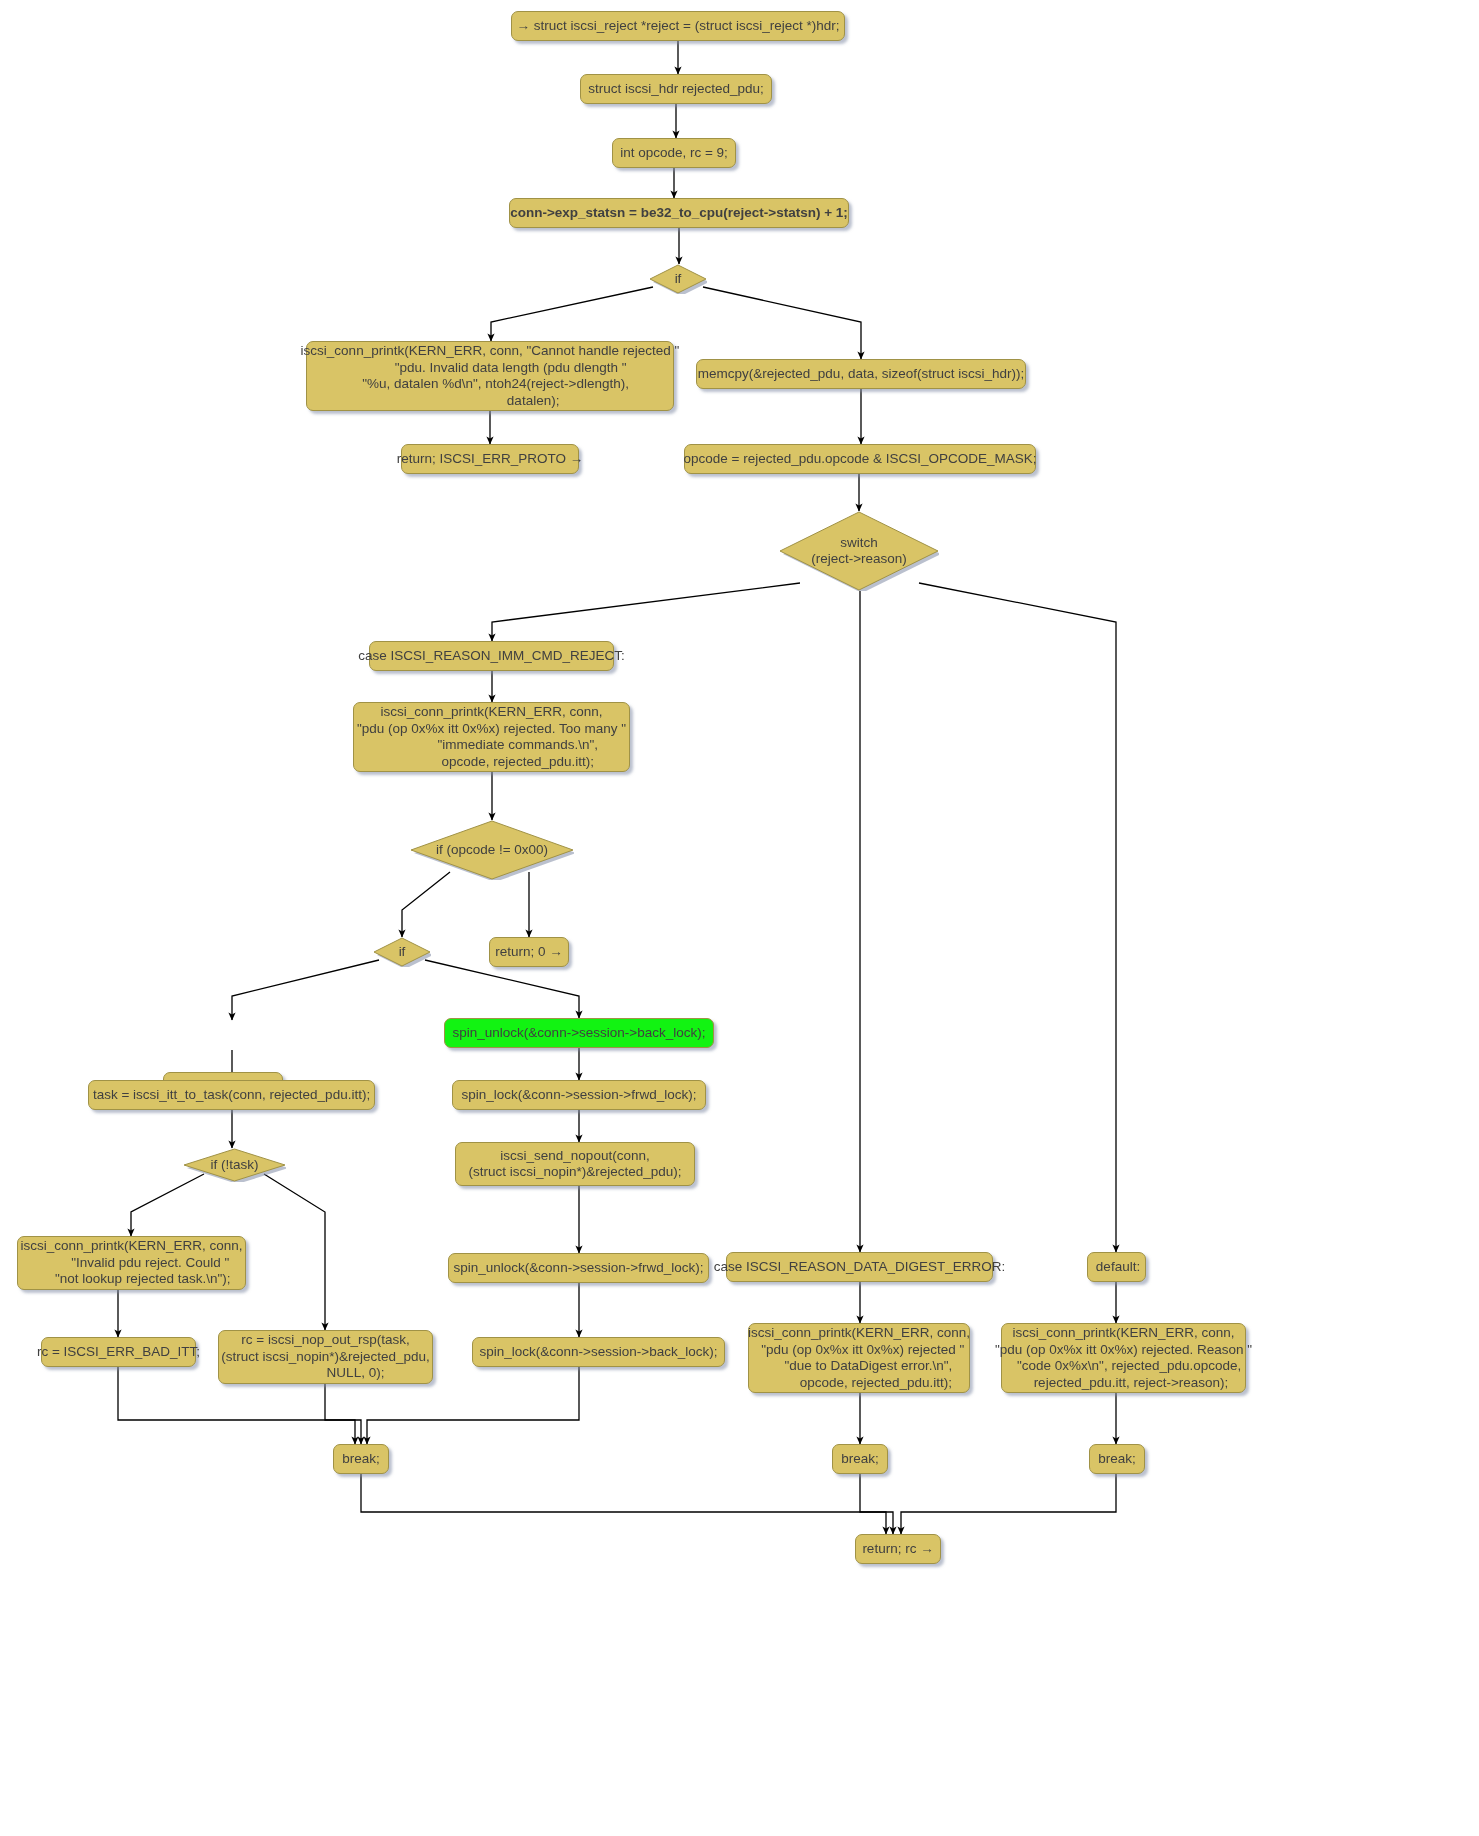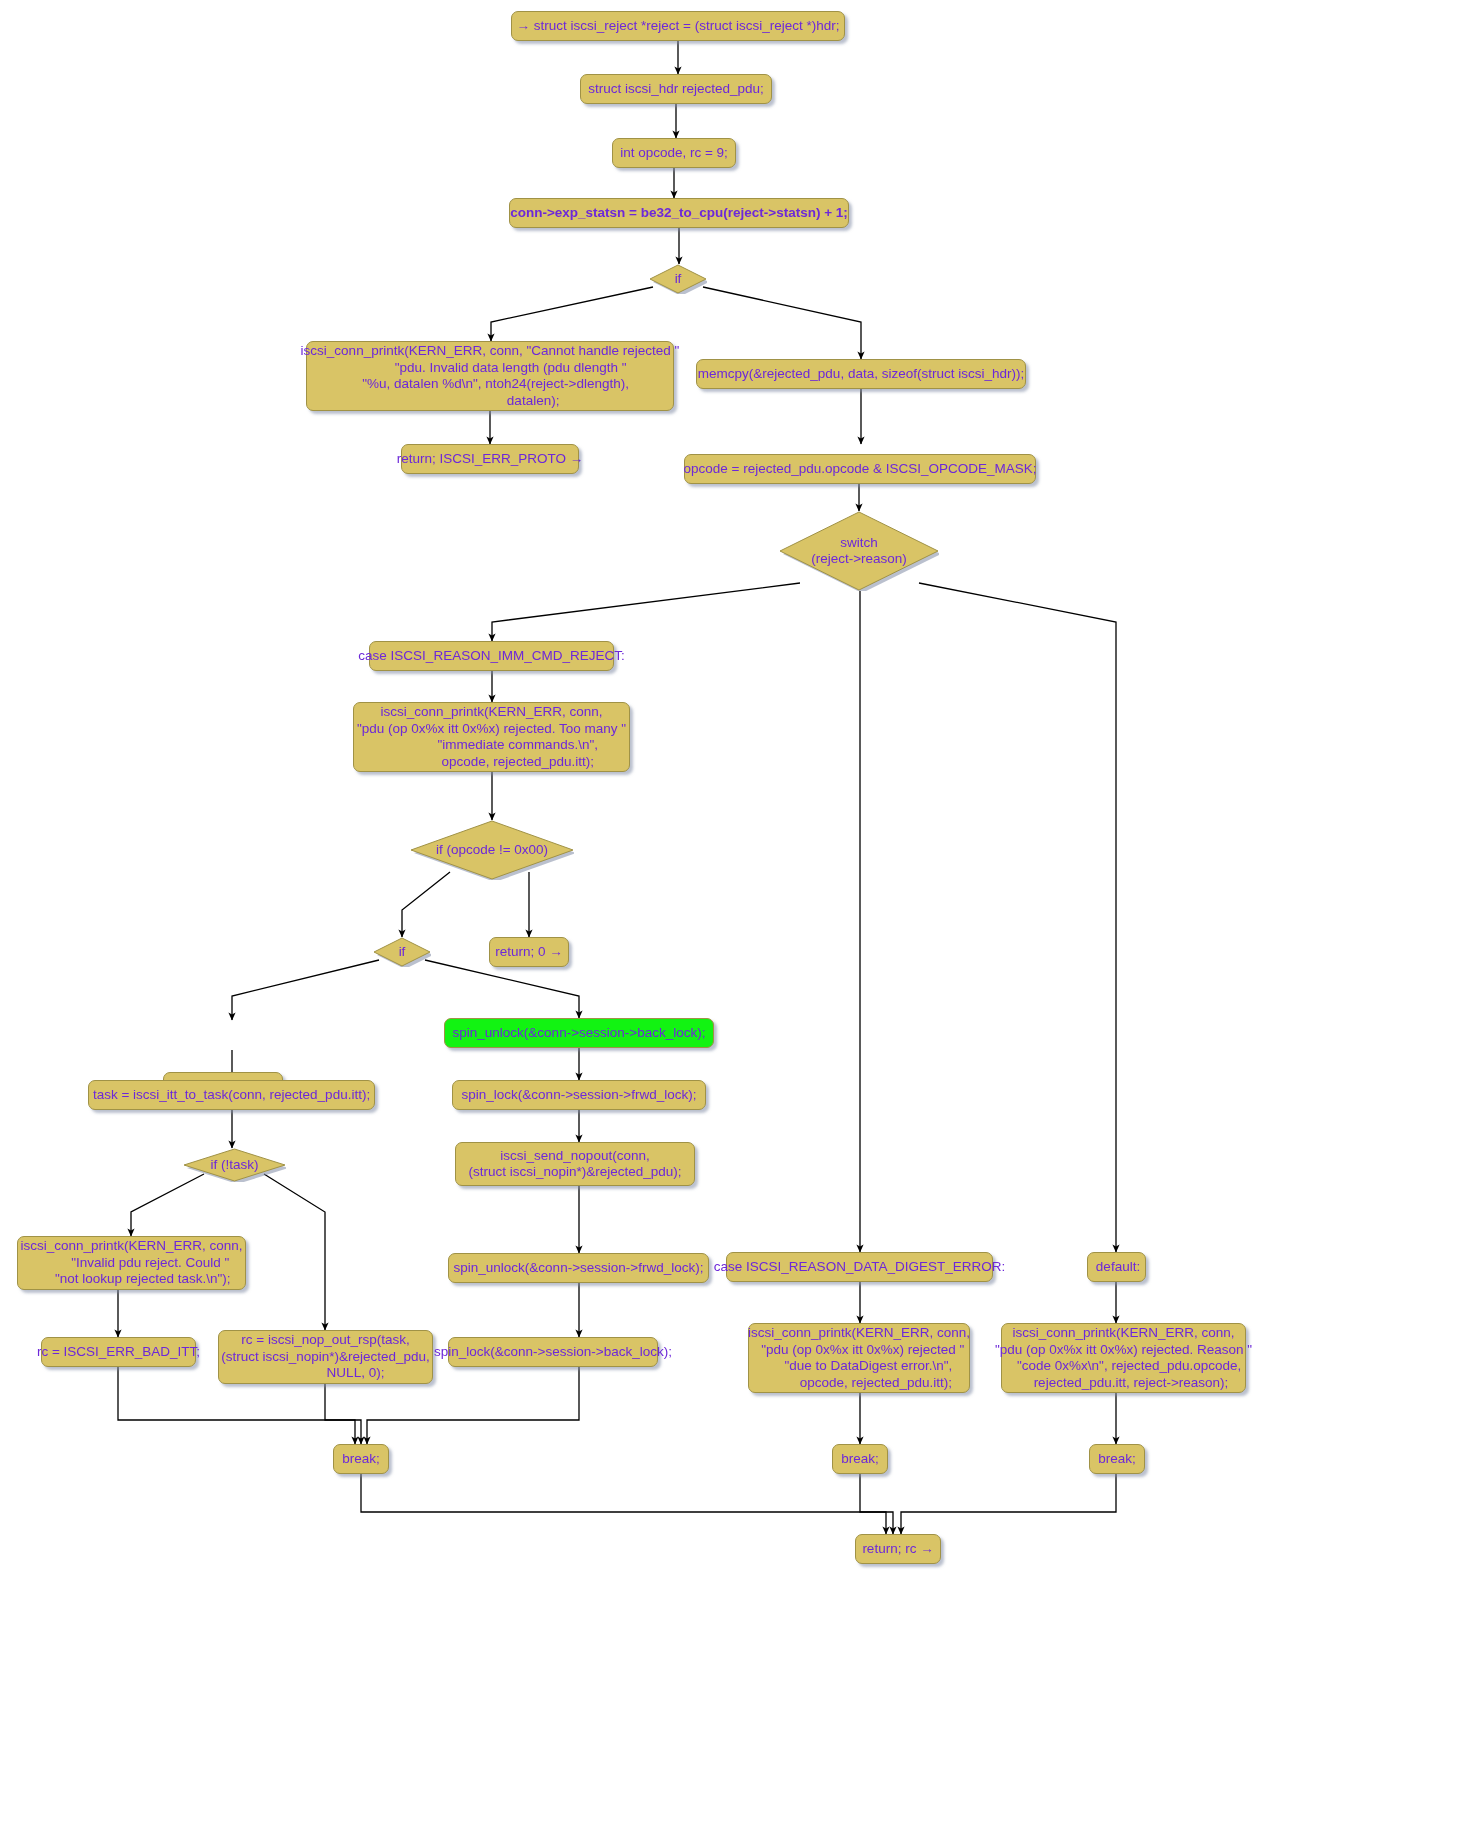--- a/index.html
+++ b/index.html
@@ -29,21 +29,21 @@
   }
   .node {
     position: absolute;
     box-sizing: border-box;
     display: flex;
     align-items: center;
     justify-content: center;
     text-align: center;
     font-size: 13.5px;
     line-height: 16.5px;
-    color: #6d28d9;
+    color: #404040;
     white-space: pre;
   }
   .node.rect {
     background: #D9C466;
     border: 1px solid #A09246;
     border-radius: 7px;
     box-shadow: 3px 3px 3px rgba(130,140,165,0.55);
     padding: 4px 9px;
   }
   .node.rect.green {
@@ -127,21 +127,21 @@
       <div class="node diamond" style="left: 649px; top: 264px; width: 58px; height: 30px;"><svg class="diamond-shape" viewBox="0 0 58 30" preserveAspectRatio="none">
           <polygon points="29,1 57,15 29,29 1,15" fill="rgba(130,140,165,0.55)" transform="translate(3,3)"></polygon>
           <polygon points="29,1 57,15 29,29 1,15" fill="#D9C466" stroke="#A09246" stroke-width="1"></polygon>
         </svg><span class="diamond-label">if</span></div>
       <div class="node rect" style="left: 306px; top: 341px; width: 368px; height: 70px;"><span>iscsi_conn_printk(KERN_ERR, conn, "Cannot handle rejected "
            "pdu. Invalid data length (pdu dlength "
    "%u, datalen %d\n", ntoh24(reject-&gt;dlength),
                        datalen);</span></div>
       <div class="node rect" style="left: 401px; top: 444px; width: 178px; height: 30px;"><span>return; ISCSI_ERR_PROTO →</span></div>
       <div class="node rect" style="left: 696px; top: 359px; width: 330px; height: 30px;"><span>memcpy(&amp;rejected_pdu, data, sizeof(struct iscsi_hdr));</span></div>
-      <div class="node rect" style="left: 684px; top: 444px; width: 352px; height: 30px; margin-top: 10px;"><span>opcode = rejected_pdu.opcode &amp; ISCSI_OPCODE_MASK;</span></div>
+      <div class="node rect" style="left: 684px; top: 444px; width: 352px; height: 30px;"><span>opcode = rejected_pdu.opcode &amp; ISCSI_OPCODE_MASK;</span></div>
       <div class="node diamond" style="left: 779px; top: 511px; width: 160px; height: 80px;"><svg class="diamond-shape" viewBox="0 0 160 80" preserveAspectRatio="none">
           <polygon points="80,1 159,40 80,79 1,40" fill="rgba(130,140,165,0.55)" transform="translate(3,3)"></polygon>
           <polygon points="80,1 159,40 80,79 1,40" fill="#D9C466" stroke="#A09246" stroke-width="1"></polygon>
         </svg><span class="diamond-label">switch
 (reject-&gt;reason)</span></div>
       <div class="node rect" style="left: 369px; top: 641px; width: 245px; height: 30px;"><span>case ISCSI_REASON_IMM_CMD_REJECT:</span></div>
       <div class="node rect" style="left: 353px; top: 702px; width: 277px; height: 70px;"><span>iscsi_conn_printk(KERN_ERR, conn,
 "pdu (op 0x%x itt 0x%x) rejected. Too many "
               "immediate commands.\n",
               opcode, rejected_pdu.itt);</span></div>
@@ -165,21 +165,21 @@
       "not lookup rejected task.\n");</span></div>
       <div class="node rect" style="left: 41px; top: 1337px; width: 155px; height: 30px;"><span>rc = ISCSI_ERR_BAD_ITT;</span></div>
       <div class="node rect" style="left: 218px; top: 1330px; width: 215px; height: 54px;"><span>rc = iscsi_nop_out_rsp(task,
 (struct iscsi_nopin*)&amp;rejected_pdu,
                 NULL, 0);</span></div>
       <div class="node rect green" style="left: 444px; top: 1018px; width: 270px; height: 30px;"><span>spin_unlock(&amp;conn-&gt;session-&gt;back_lock);</span></div>
       <div class="node rect" style="left: 452px; top: 1080px; width: 254px; height: 30px;"><span>spin_lock(&amp;conn-&gt;session-&gt;frwd_lock);</span></div>
       <div class="node rect" style="left: 455px; top: 1142px; width: 240px; height: 44px;"><span>iscsi_send_nopout(conn,
 (struct iscsi_nopin*)&amp;rejected_pdu);</span></div>
       <div class="node rect" style="left: 448px; top: 1253px; width: 261px; height: 30px;"><span>spin_unlock(&amp;conn-&gt;session-&gt;frwd_lock);</span></div>
-      <div class="node rect" style="left: 448px; top: 1337px; width: 210px; height: 30px;"><span>spin_lock(&amp;conn-&gt;session-&gt;back_lock);</span></div>
+      <div class="node rect" style="left: 472px; top: 1337px; width: 253px; height: 30px;"><span>spin_lock(&amp;conn-&gt;session-&gt;back_lock);</span></div>
       <div class="node rect" style="left: 333px; top: 1444px; width: 56px; height: 30px;"><span>break;</span></div>
       <div class="node rect" style="left: 726px; top: 1252px; width: 267px; height: 30px;"><span>case ISCSI_REASON_DATA_DIGEST_ERROR:</span></div>
       <div class="node rect" style="left: 748px; top: 1323px; width: 222px; height: 70px;"><span>iscsi_conn_printk(KERN_ERR, conn,
   "pdu (op 0x%x itt 0x%x) rejected "
      "due to DataDigest error.\n",
          opcode, rejected_pdu.itt);</span></div>
       <div class="node rect" style="left: 832px; top: 1444px; width: 56px; height: 30px;"><span>break;</span></div>
       <div class="node rect" style="left: 1087px; top: 1252px; width: 59px; height: 30px; padding-left: 12px;"><span>default:</span></div>
       <div class="node rect" style="left: 1001px; top: 1323px; width: 245px; height: 70px;"><span>iscsi_conn_printk(KERN_ERR, conn,
 "pdu (op 0x%x itt 0x%x) rejected. Reason "

